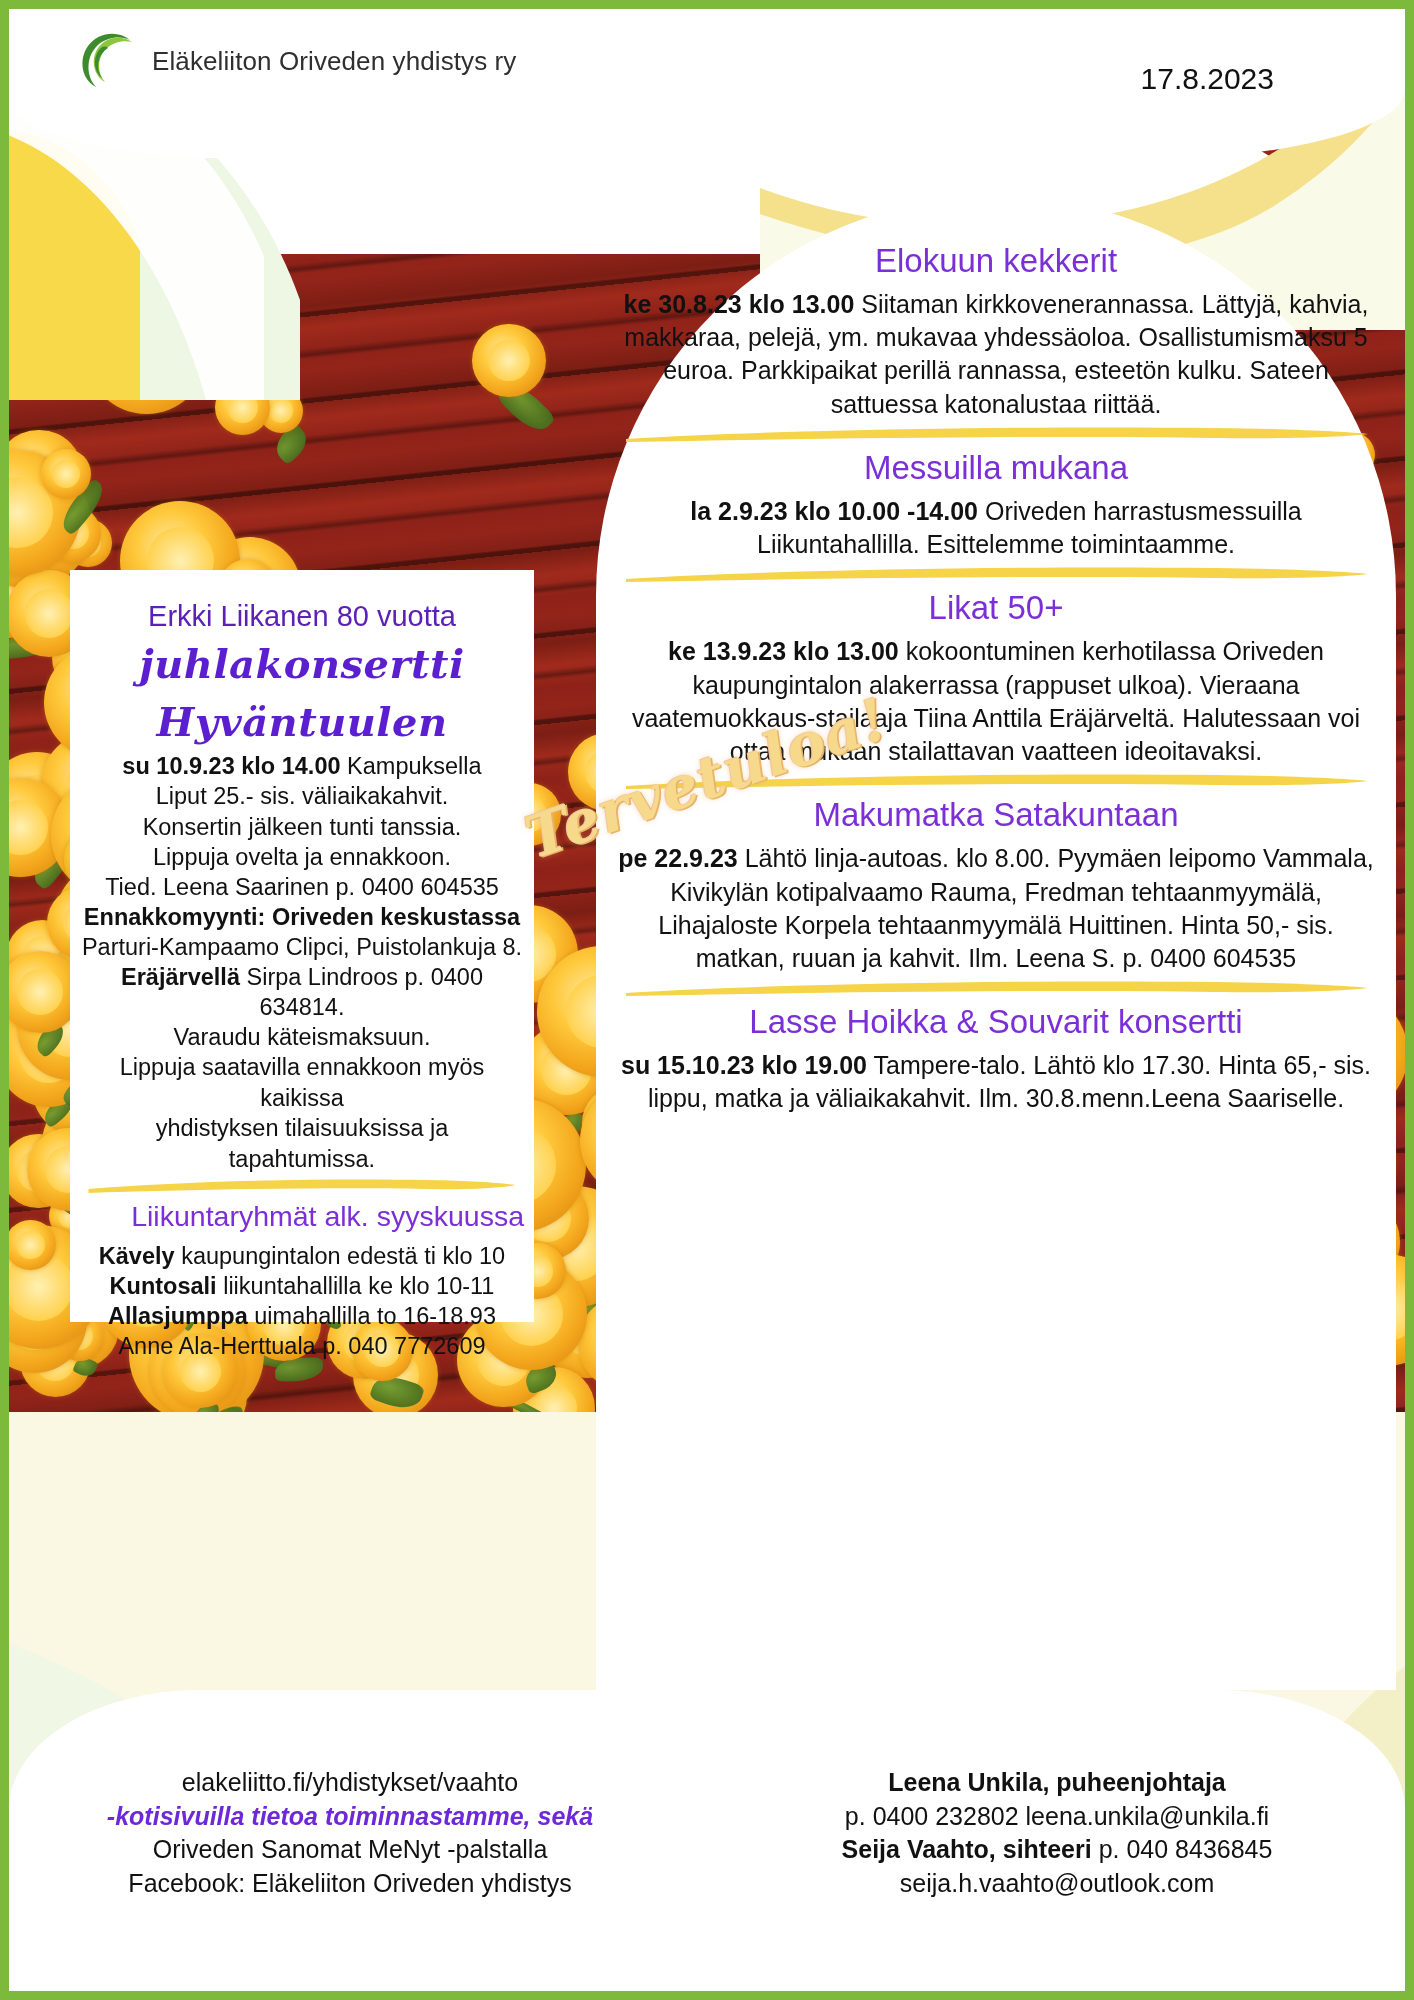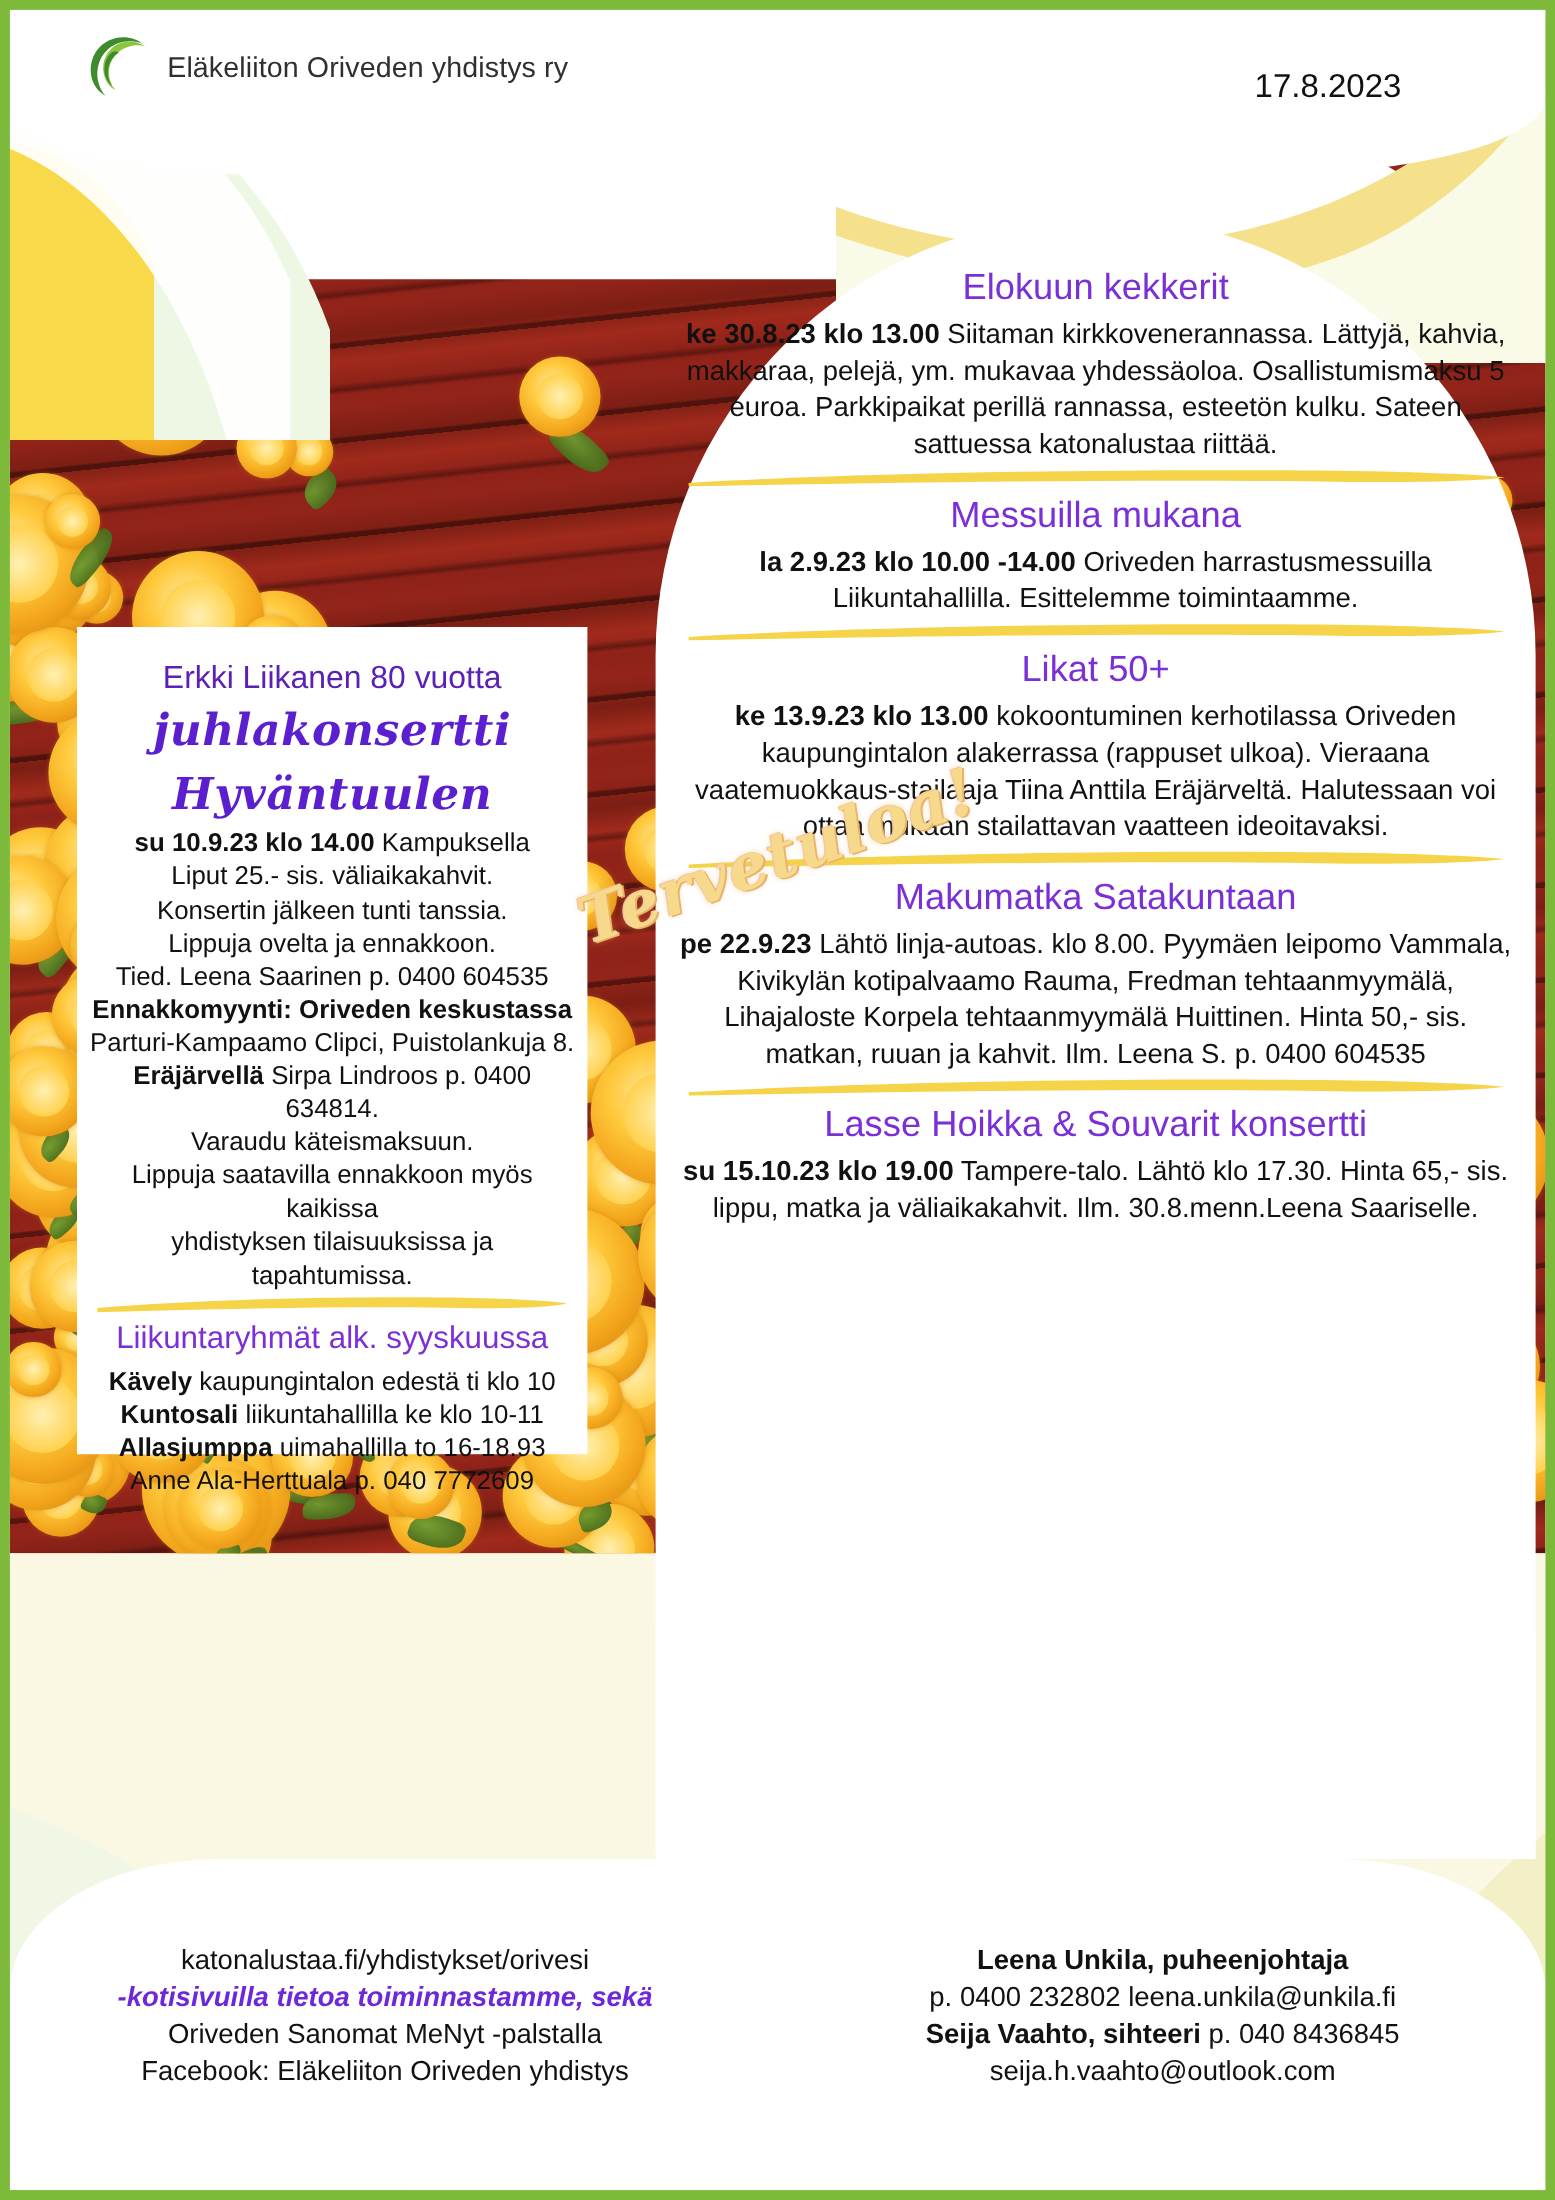--- a/index.html
+++ b/index.html
@@ -152,21 +152,21 @@
     margin:4px 0 2px;
   }
   .left-card p{
     margin:0; font-size:23.5px; line-height:1.30; color:#111;
   }
   .left-card p.tight{line-height:1.28;}
   .left-card b{font-weight:bold;text-align:right;}
   .purple-note{color:#6D28D9; font-size:23px; line-height:1.3; margin-top:4px;}
 
   .sub-head{
-    color:#7C2FD6; font-size:28.5px; line-height:1.15; margin:6px 0 8px;
+    color:#7C2FD6; font-size:28.5px; line-height:1.15; margin:6px 0 8px;text-align:right;
   }
 
   
   .squiggle{display:block; width:100%; height:20px;}
   .squiggle svg{display:block;width:100%;height:100%;}
 
   
   .right-col{
     position:absolute;
     left:600px; top:236px; width:792px;
@@ -765,21 +765,21 @@
         </svg>
       </span>
       <div class="sec">
         <h2>Lasse Hoikka &amp; Souvarit konsertti</h2>
         <p><b>su 15.10.23 klo 19.00</b><span> Tampere-talo. Lähtö klo 17.30. Hinta 65,- sis. lippu, matka ja väliaikakahvit. Ilm. 30.8.menn.Leena Saariselle.</span></p>
       </div>
     </div>
 
   <div class="footer">
     <div class="footer-left">
-      <p>katonalustaa.fi/yhdistykset/orivesi</p>
+      <p>elakeliitto.fi/yhdistykset/vaahto</p>
       <p class="hl">-kotisivuilla tietoa toiminnastamme, sekä</p>
       <p>Oriveden Sanomat MeNyt -palstalla</p>
       <p>Facebook:  Eläkeliiton Oriveden yhdistys</p>
     </div>
     <div class="footer-right">
       <p><b>Leena Unkila, puheenjohtaja</b></p>
       <p>p. 0400 232802 leena.unkila@unkila.fi</p>
       <p><b>Seija Vaahto, sihteeri</b><span> p. 040 8436845</span></p>
       <p>seija.h.vaahto@outlook.com</p>
     </div>

